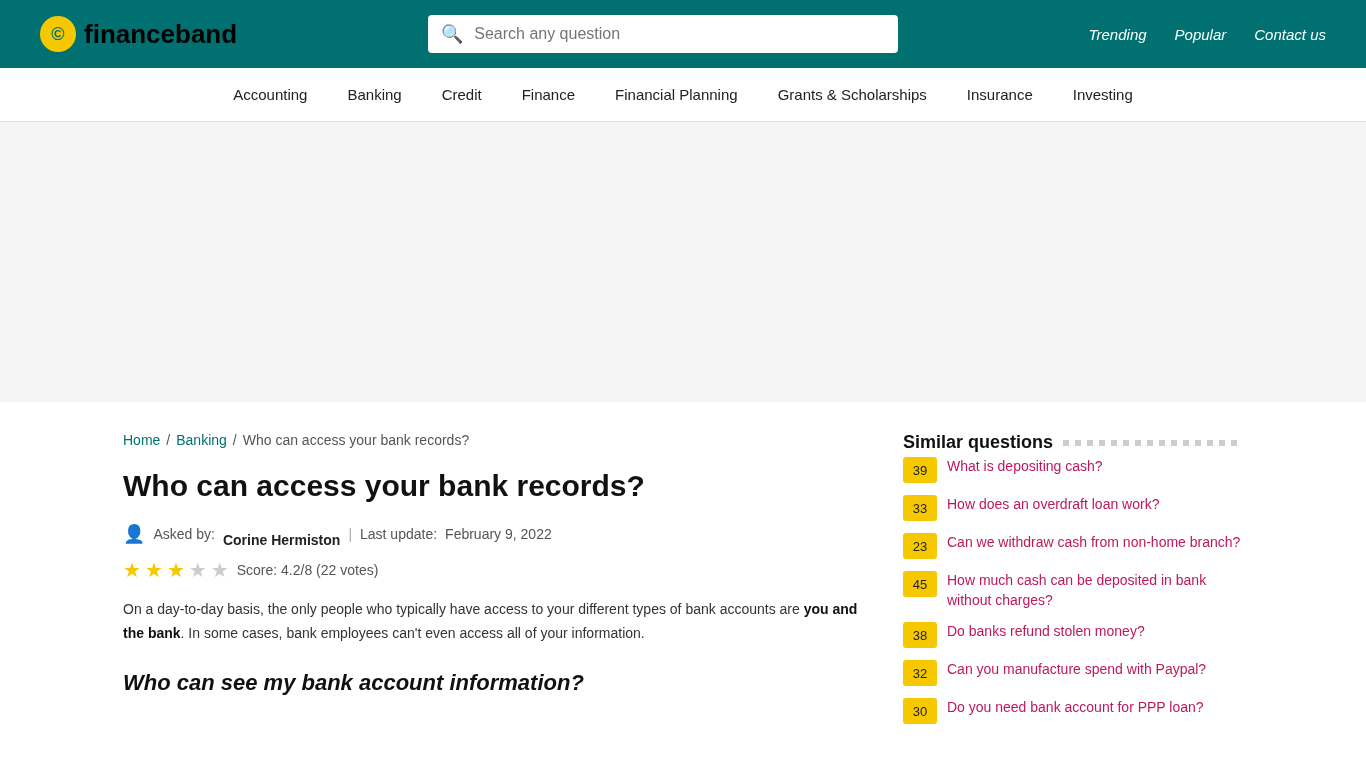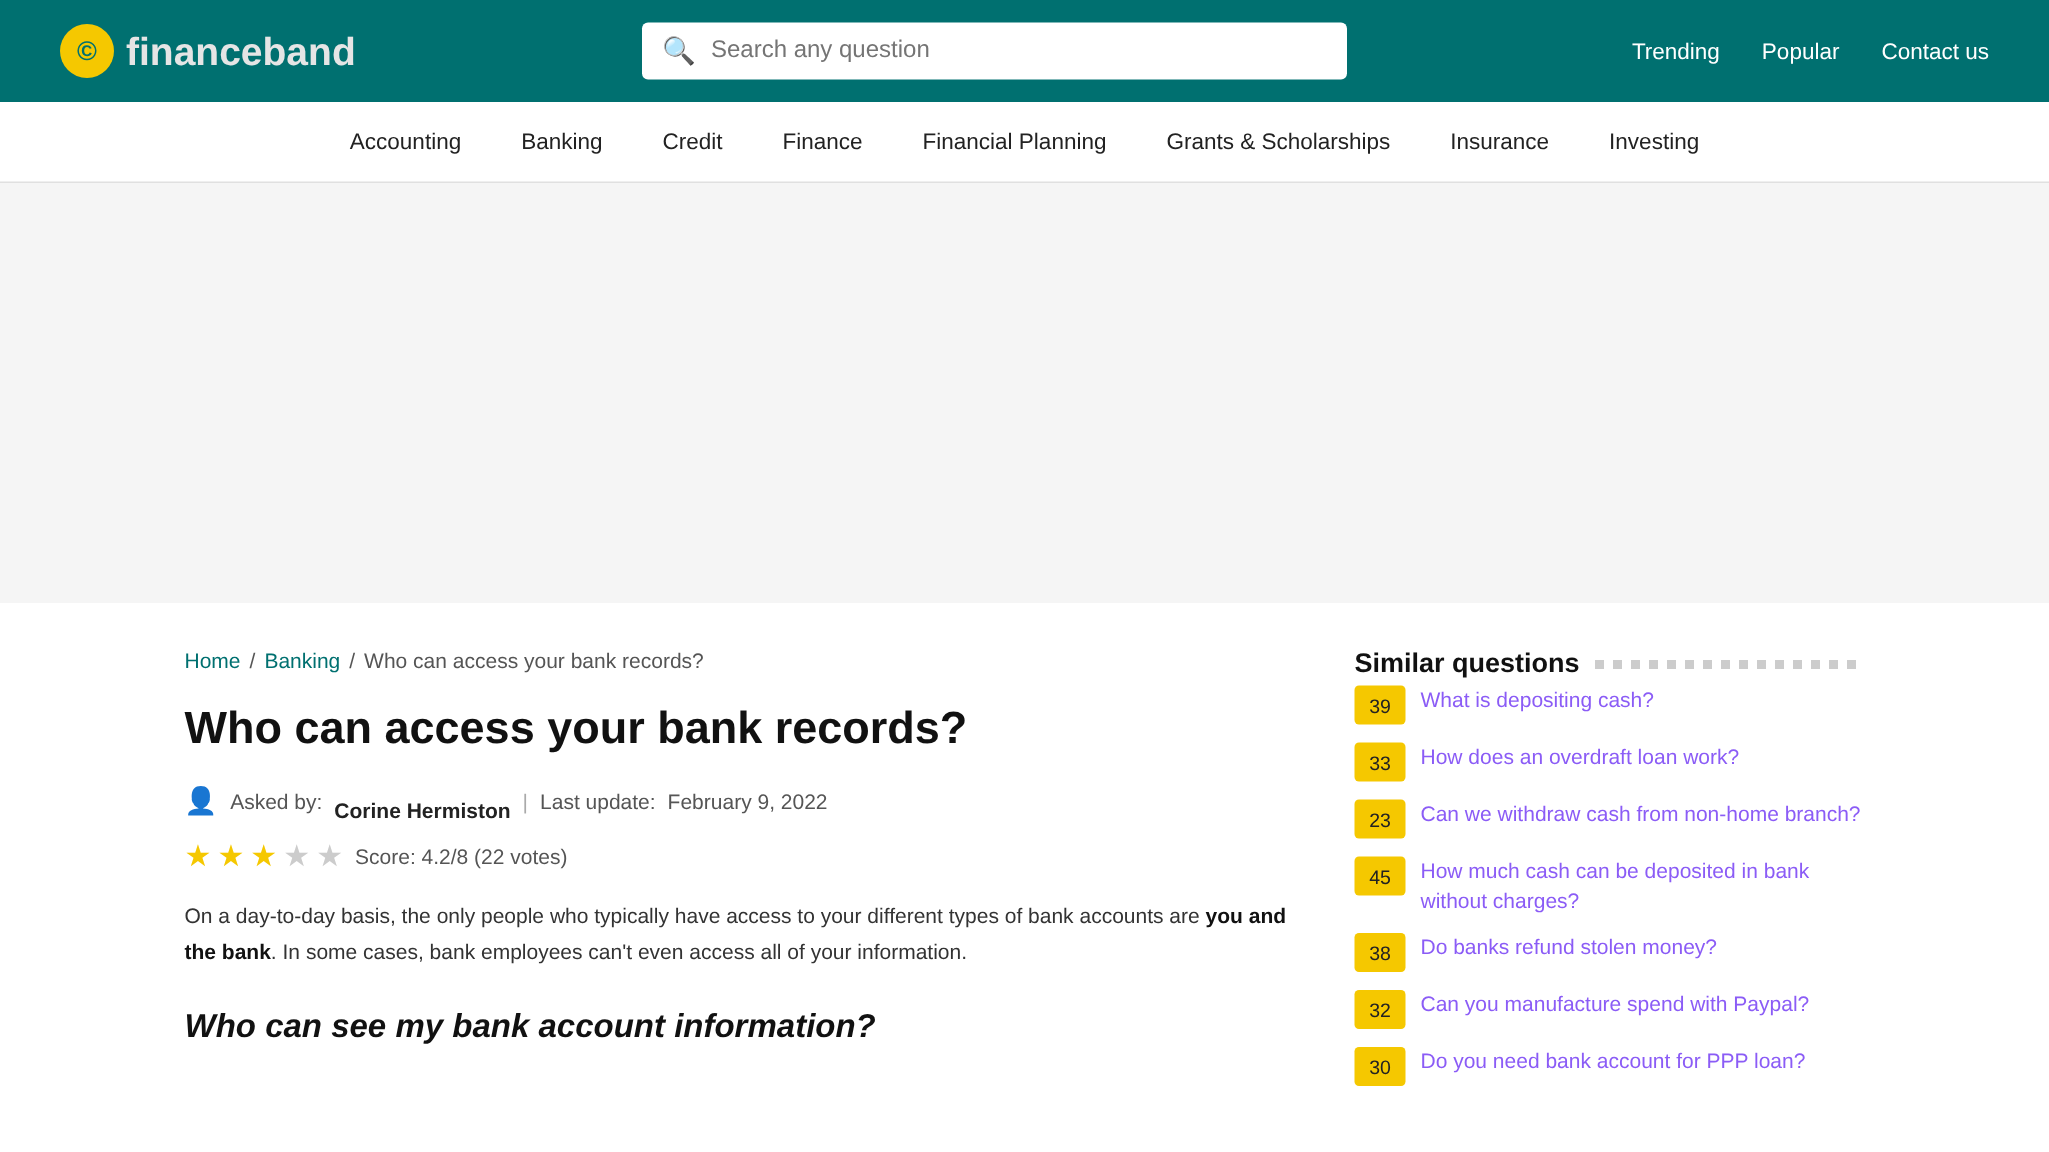--- a/index.html
+++ b/index.html
@@ -27,21 +27,21 @@
       border-radius: 50%;
       display: flex;
       align-items: center;
       justify-content: center;
       font-size: 18px;
       font-weight: bold;
       color: #007070;
     }
     .logo-text {
       font-size: 26px;
-      color: #e5e5e5;
+      color: #000000;
       font-weight: normal;
     }
     .logo-text span {
       font-weight: bold;
     }
     .search-bar {
       display: flex;
       align-items: center;
       background: #fff;
       border-radius: 4px;
@@ -62,20 +62,21 @@
     }
     .header-nav {
       display: flex;
       gap: 28px;
       align-items: center;
     }
     .header-nav a {
       color: #fff;
       text-decoration: none;
       font-size: 15px;
+      font-style: italic;
     }
 
     
     .cat-nav {
       border-bottom: 1px solid #e0e0e0;
       background: #fff;
       display: flex;
       justify-content: center;
       gap: 40px;
       padding: 18px 0;
@@ -218,21 +219,21 @@
       font-size: 13px;
       min-width: 34px;
       height: 26px;
       display: flex;
       align-items: center;
       justify-content: center;
       border-radius: 3px;
       flex-shrink: 0;
     }
     .similar-link {
-      color: #8b5cf6;
+      color: #be185d;
       text-decoration: none;
       font-size: 14px;
       line-height: 1.4;
     }
   </style>
 </head>
 <body>
 
 <header class="header">
   <a class="logo" href="#">

